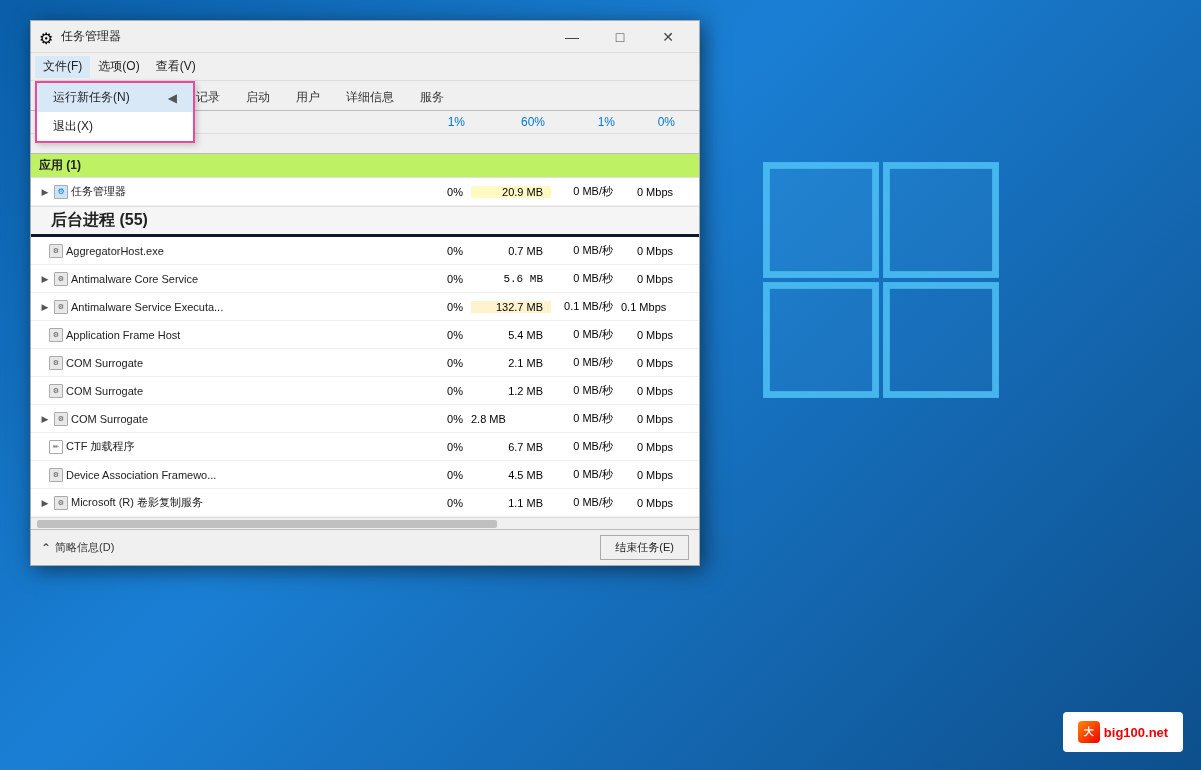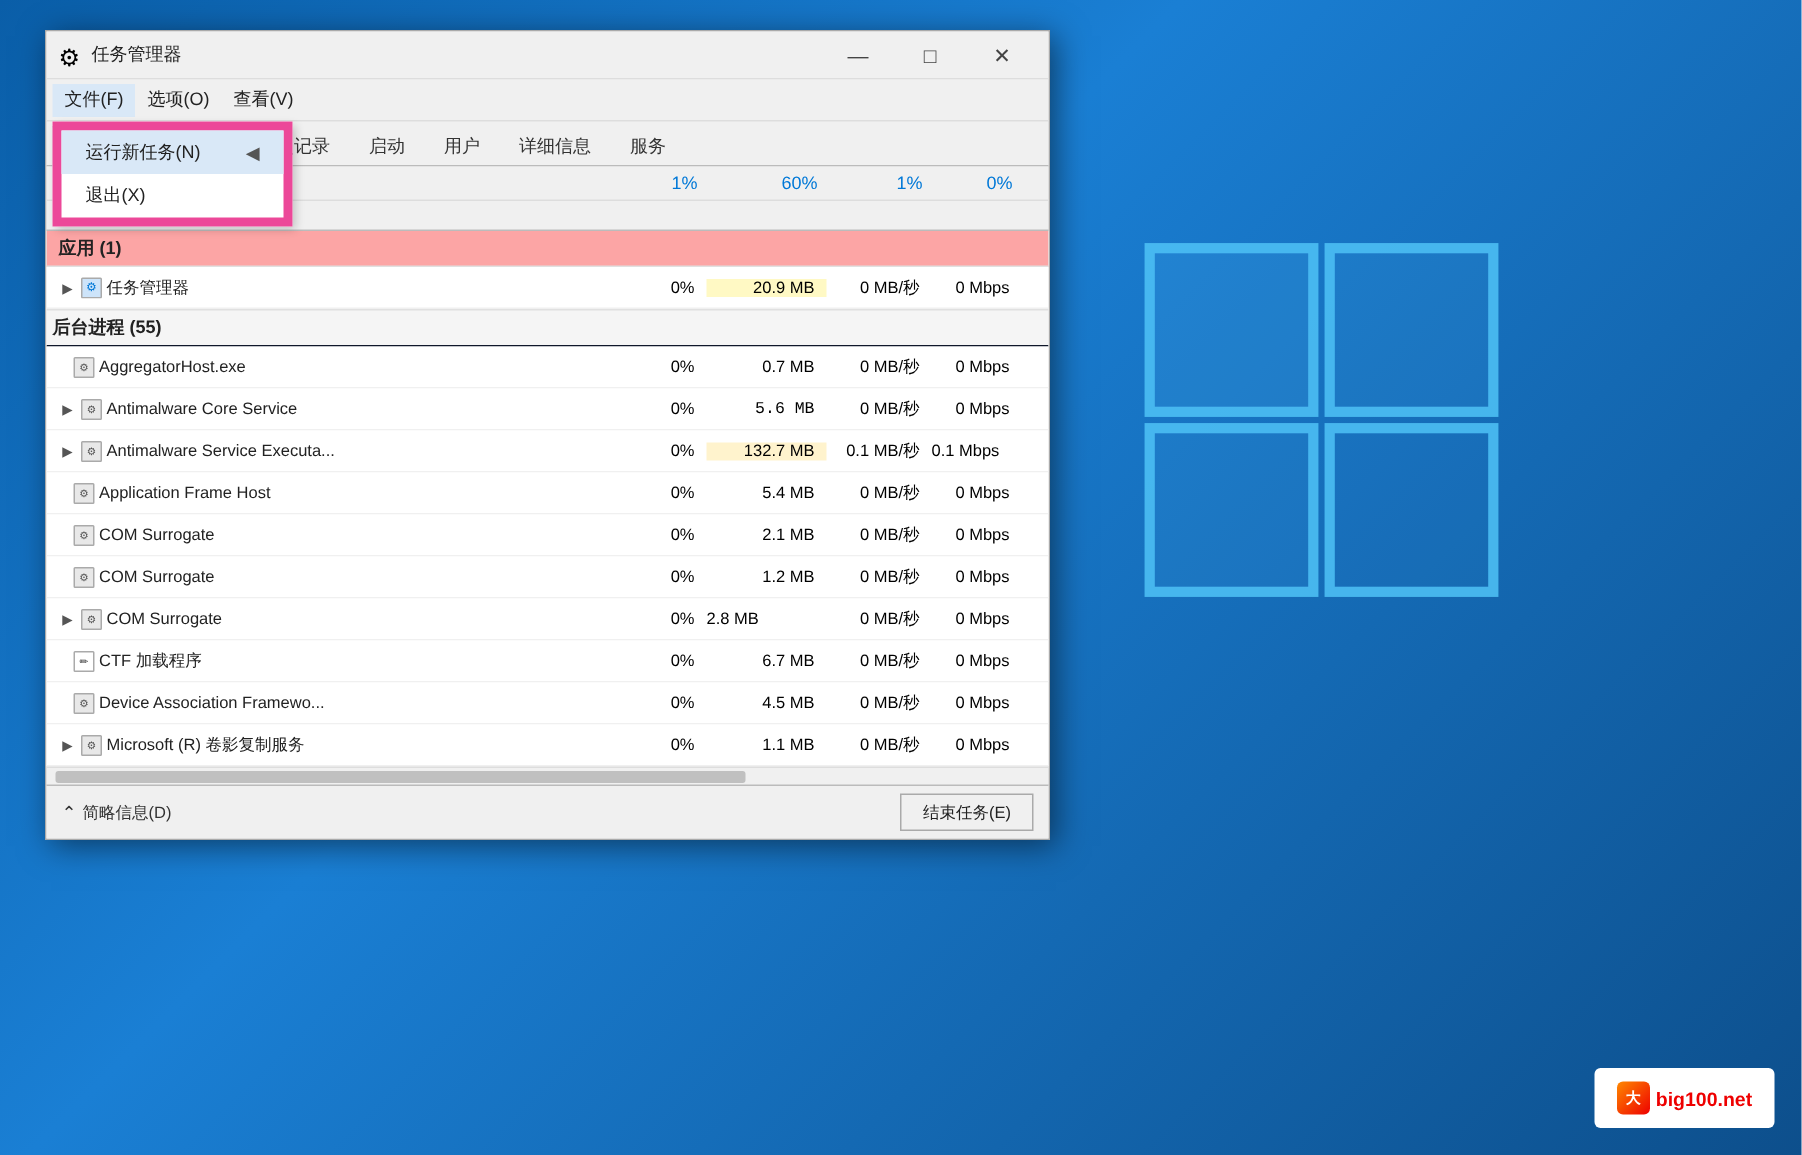--- a/index.html
+++ b/index.html
@@ -126,21 +126,21 @@
       align-items: center;
     }
     .menu-item.active { background: #d9e8f7; }
 
     
     .dropdown-menu {
       position: absolute;
       top: 28px;
       left: 4px;
       background: white;
-      border: 6px solid #ec4899;
+      border: 2px solid #ec4899;
       box-shadow: 2px 2px 6px rgba(0,0,0,0.2);
       z-index: 100;
       width: 160px;
     }
     .dropdown-item {
       padding: 6px 16px;
       font-size: 12px;
       color: #222;
       cursor: pointer;
       display: flex;
@@ -354,37 +354,37 @@
       <div style="font-size:11px;text-align:right;padding-right:6px;color:#0078d7;cursor:pointer;margin-top:45px;">CPU</div>
       <div style="font-size:11px;text-align:right;padding-right:6px;color:#0078d7;cursor:pointer;">内存</div>
       <div style="font-size:11px;text-align:right;padding-right:6px;color:#0078d7;cursor:pointer;">磁盘</div>
       <div style="font-size:11px;text-align:right;padding-right:6px;color:#0078d7;cursor:pointer;">网络</div>
       <div style="font-size:11px;text-align:left;padding-left:2px;color:#555;cursor:pointer;">电</div>
     </div>
   </div>
 
   <div class="process-list" style="height:340px; overflow-y:scroll; overflow-x:hidden;">
 
-    <div style="background:#fca5a5; padding:3px 8px; font-size:12px; font-weight:bold; color:#222; border-bottom:1px solid #e0e0e0;">应用 (1)</div>
+    <div style="background:#bef264; padding:3px 8px; font-size:12px; font-weight:bold; color:#222; border-bottom:1px solid #e0e0e0;">应用 (1)</div>
 
     <div class="process-row" style="background:white; display:grid; grid-template-columns:280px 80px 80px 80px 70px 60px 30px; height:28px; align-items:center; border-bottom:1px solid #f0f0f0;">
       <div class="process-name" style="display:flex;align-items:center;gap:3px;padding-left:8px;">
         <span class="expand-arrow">▶</span>
         <div class="process-icon" style="background:#cde4fa;color:#0078d7;font-size:8px;">⚙</div>
         <span style="font-size:11px;">任务管理器</span>
       </div>
       <div style="font-size:11px;text-align:left;padding-left:8px;"></div>
       <div style="font-size:11px;text-align:right;padding-right:8px;">0%</div>
       <div style="font-size:11px;text-align:right;padding-right:8px;background:#fff9c4;">20.9 MB</div>
       <div style="font-size:11px;text-align:right;padding-right:8px;">0 MB/秒</div>
       <div style="font-size:11px;text-align:right;padding-right:8px;">0 Mbps</div>
       <div></div>
     </div>
 
-    <div style="background:#f5f5f5; padding:3px 4px; font-size:12px; font-weight:bold; color:#222; border-bottom:1px solid #0f172a; border-top:1px solid #e0e0e0;">后台进程 (55)</div>
+    <div style="background:#f5f5f5; padding:3px 20px; font-size:16px; font-weight:bold; color:#222; border-bottom:3px solid #0f172a; border-top:1px solid #e0e0e0;">后台进程 (55)</div>
 
     <div class="process-row" style="background:white; display:grid; grid-template-columns:280px 80px 80px 80px 70px 60px 30px; height:28px; align-items:center; border-bottom:1px solid #f0f0f0;">
       <div class="process-name" style="display:flex;align-items:center;gap:3px;padding-left:18px;">
         <div class="process-icon" style="background:#e8e8e8;color:#555;font-size:7px;">⚙</div>
         <span style="font-size:11px;">AggregatorHost.exe</span>
       </div>
       <div style="font-size:11px;"></div>
       <div style="font-size:11px;text-align:right;padding-right:8px;">0%</div>
       <div style="font-size:11px;text-align:right;padding-right:8px;">0.7 MB</div>
       <div style="font-size:11px;text-align:right;padding-right:8px;">0 MB/秒</div>

